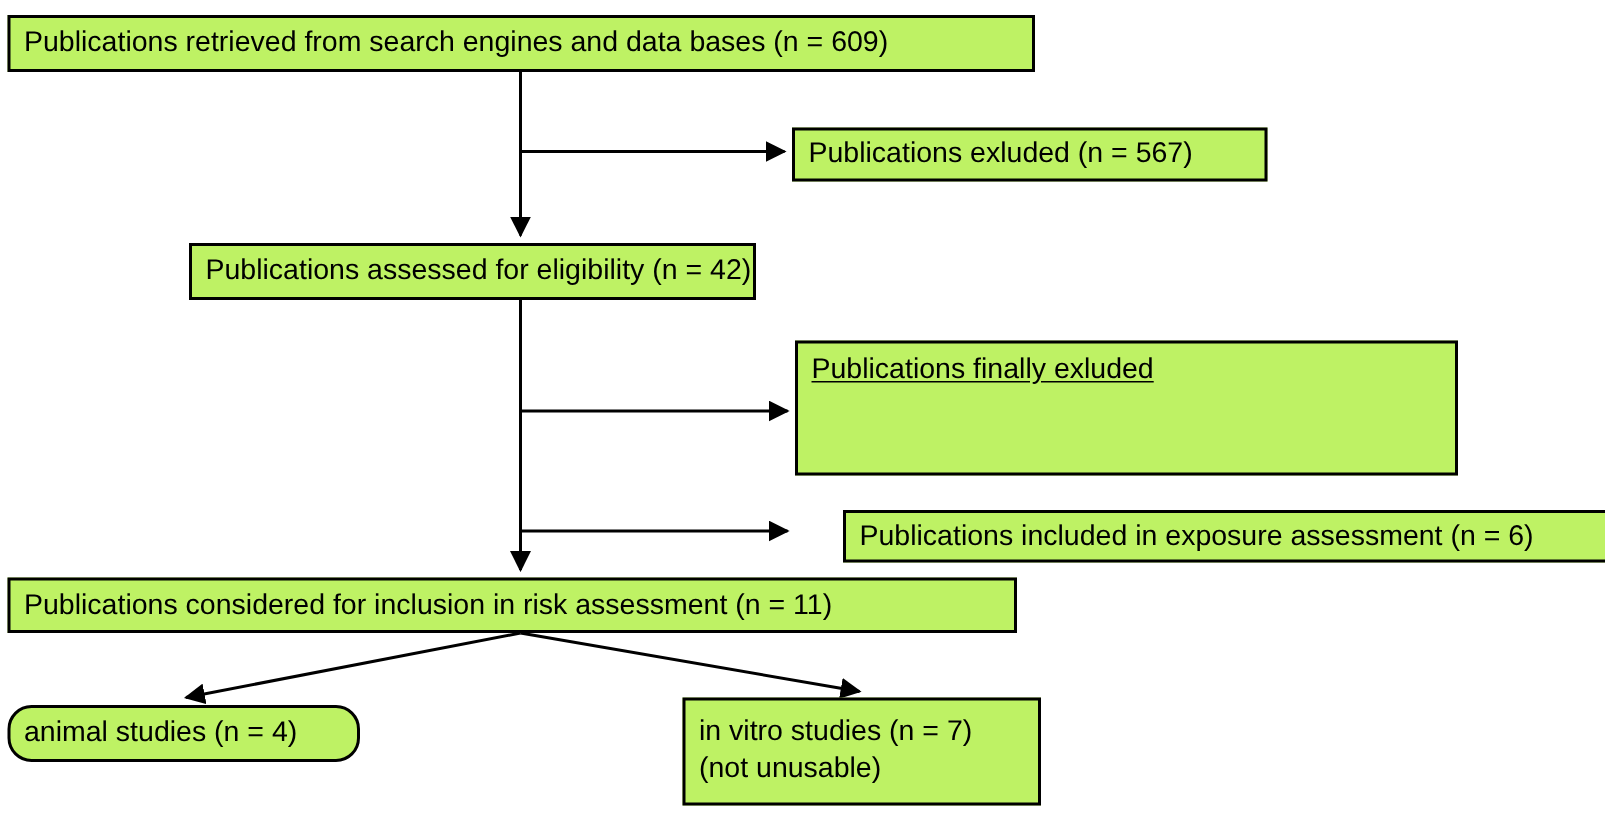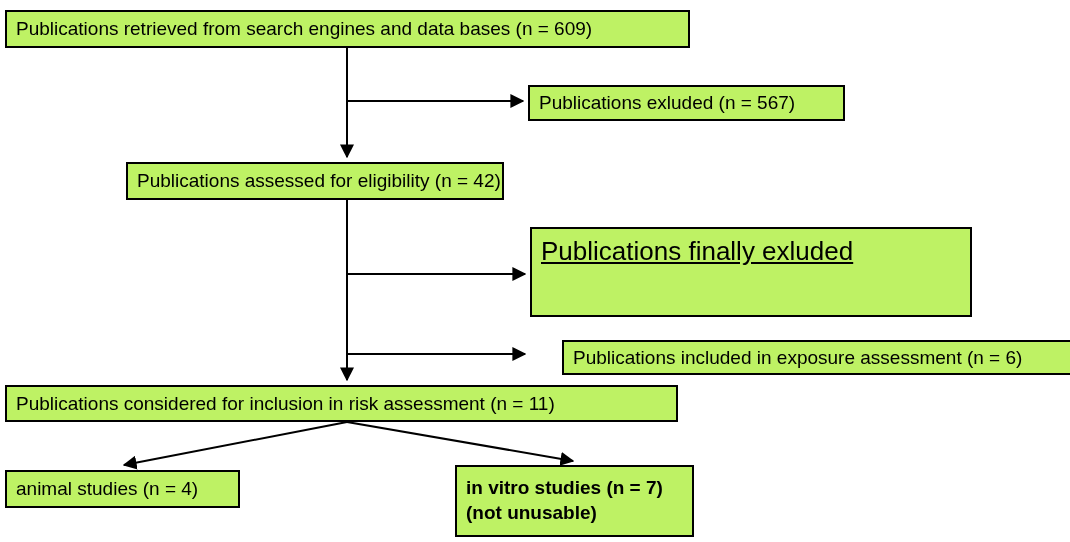--- a/index.html
+++ b/index.html
@@ -44,27 +44,27 @@
     padding: 0 9px;
   }
   
   #node-retrieved   { left: 5px;   top: 10px;  width: 685px; height: 38px; }
   #node-excluded    { left: 528px; top: 85px;  width: 317px; height: 36px; }
   #node-eligibility { left: 126px; top: 162px; width: 378px; height: 38px; }
   #node-finally     { left: 530px; top: 227px; width: 442px; height: 90px;
                       justify-content: flex-start; padding-top: 6px; }
   #node-exposure    { left: 530px; top: 340px; width: 532px; height: 35px; margin-left: 32px; }
   #node-considered  { left: 5px;   top: 385px; width: 673px; height: 37px; }
-  #node-animal      { left: 5px;   top: 470px; width: 235px; height: 38px; }
+  #node-animal      { left: 5px;   top: 470px; width: 235px; height: 38px; border-radius: 16px; }
   #node-invitro     { left: 455px; top: 465px; width: 239px; height: 72px; }
 
   
   .list-heading {
     padding: 0 9px 2px 9px;
-    font-size: 26px;
+    font-size: 19px;
   }
   .list-heading span {
     text-decoration: underline;
     text-underline-offset: 2px;
   }
   ul.bullets {
     margin: 1px 0 0 0;
     padding: 0 0 0 18px;
     list-style: none;
   }
@@ -75,21 +75,21 @@
     line-height: 1.45;
     white-space: nowrap;
   }
   ul.bullets li::before {
     content: "\2022";
     position: absolute;
     left: 0;
     top: -1px;
     font-size: 17px;
   }
-  .two-line { line-height: 1.3; font-weight: bold; }
+  .two-line { line-height: 1.3; }
 </style>
 </head>
 <body>
 
 <div id="canvas">
 
   <svg id="connectors" viewBox="0 0 1070 542" width="1070" height="542" xmlns="http://www.w3.org/2000/svg">
     <defs>
       <marker id="arrow" viewBox="0 0 10 10" refX="9" refY="5" markerWidth="7" markerHeight="7" orient="auto-start-reverse">
         <path d="M 0 0 L 10 5 L 0 10 z" fill="#000000"></path>

